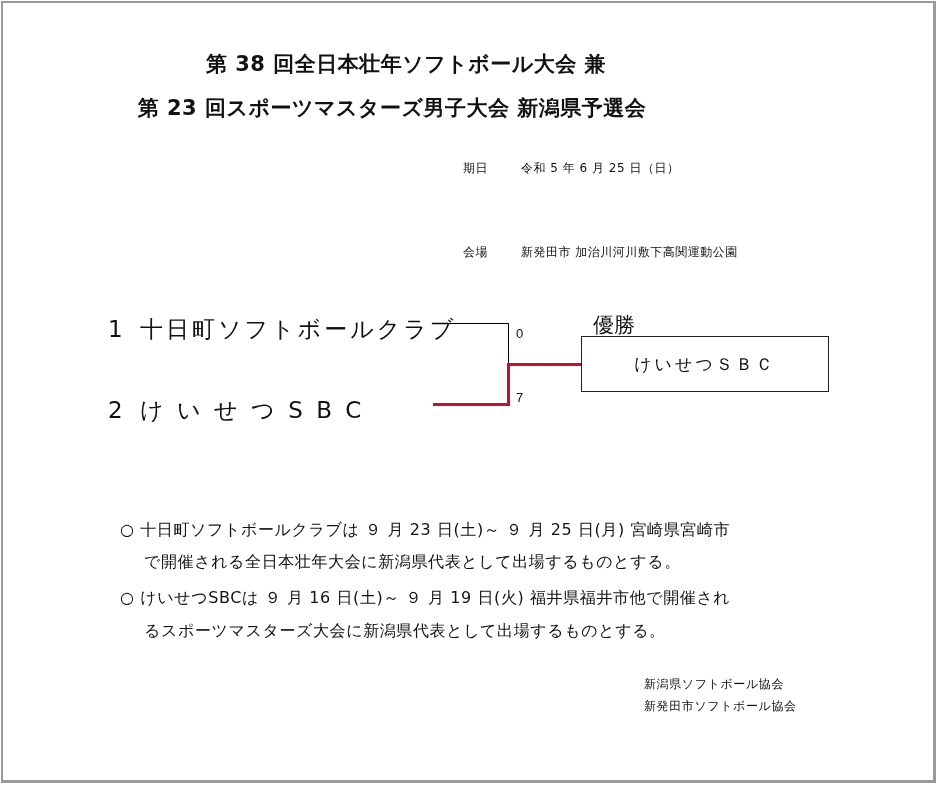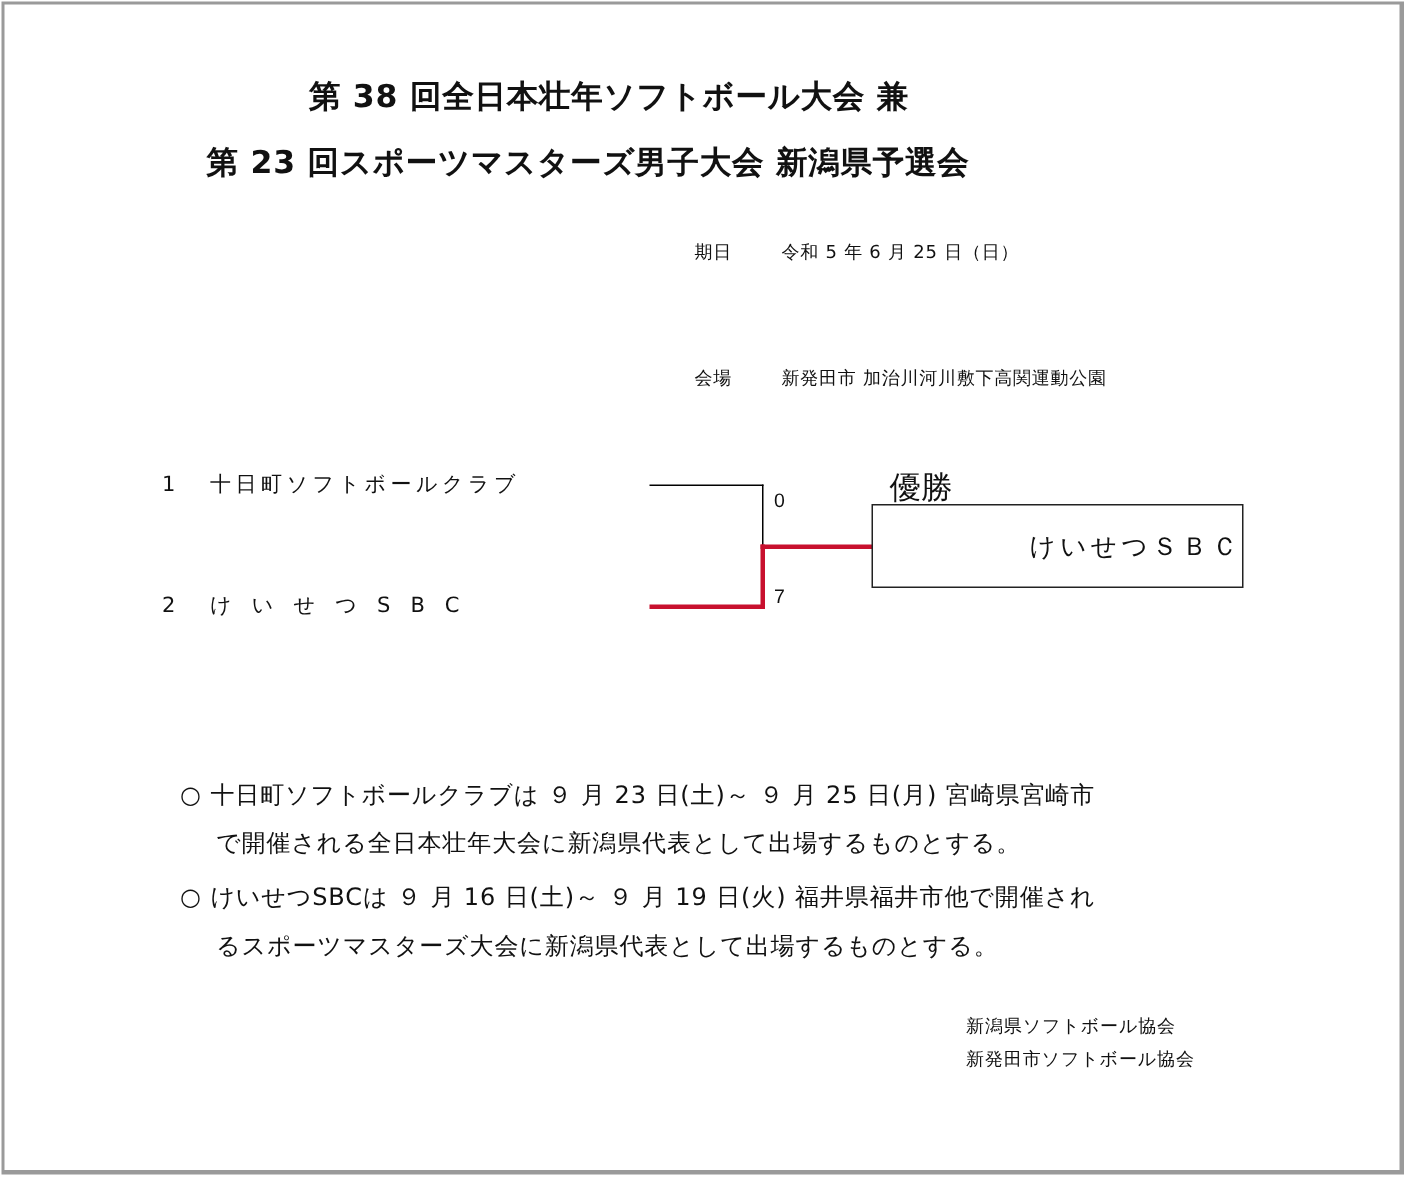--- a/index.html
+++ b/index.html
@@ -8,32 +8,32 @@
   .frame { position: absolute; left: 1px; top: 1px; width: 935px; height: 782px;
            border: 2px solid #9a9a9a; border-right-width: 3px; border-bottom-width: 3px; box-sizing: border-box; }
   .title { position: absolute; left: 0; width: 812px; text-align: center; font-weight: bold;
            font-size: 21px; letter-spacing: 0.5px; white-space: nowrap; }
   .title1 { top: 50px; }
   .title2 { top: 94px; left: -14px; }
   .info { position: absolute; left: 463px; font-size: 12px; white-space: nowrap; letter-spacing: 0.5px; }
   .info .lbl { display: inline-block; width: 58px; }
   .info1 { top: 160px; }
   .info2 { top: 200px; margin-top: 44px; }
-  .team { position: absolute; left: 108px; font-size: 14px; white-space: nowrap; }
+  .team { position: absolute; left: 108px; font-size: 23px; white-space: nowrap; }
   .team .seed { display: inline-block; width: 32px; }
   .team1 { top: 314px; letter-spacing: 3px; }
   .team2 { top: 395px; letter-spacing: 13.5px; }
   .line { position: absolute; }
   .blk { background: #000; }
   .red { background: #c8102e; }
   .score { position: absolute; font-size: 13px; font-family: "Liberation Sans", sans-serif; }
   .winner-label { position: absolute; left: 593px; top: 311px; font-size: 21px; }
   .winner-box { position: absolute; left: 581px; top: 336px; width: 248px; height: 56px;
                 border: 1px solid #222; box-sizing: border-box; display: flex; align-items: center;
-                justify-content: flex-end; font-size: 17px; letter-spacing: 3px; }
+                justify-content: center; font-size: 17px; letter-spacing: 3px; }
   .note { position: absolute; left: 120px; font-size: 16px; white-space: nowrap; letter-spacing: 0.6px; }
   .note-cont { left: 144px; }
   .n1a { top: 520px; } .n1b { top: 552px; } .n2a { top: 588px; } .n2b { top: 621px; }
   .org { position: absolute; left: 644px; font-size: 12px; white-space: nowrap; letter-spacing: 0.6px; }
   .org1 { top: 676px; } .org2 { top: 698px; }
 </style>
 </head>
 <body>
 
 <div class="frame"></div>

